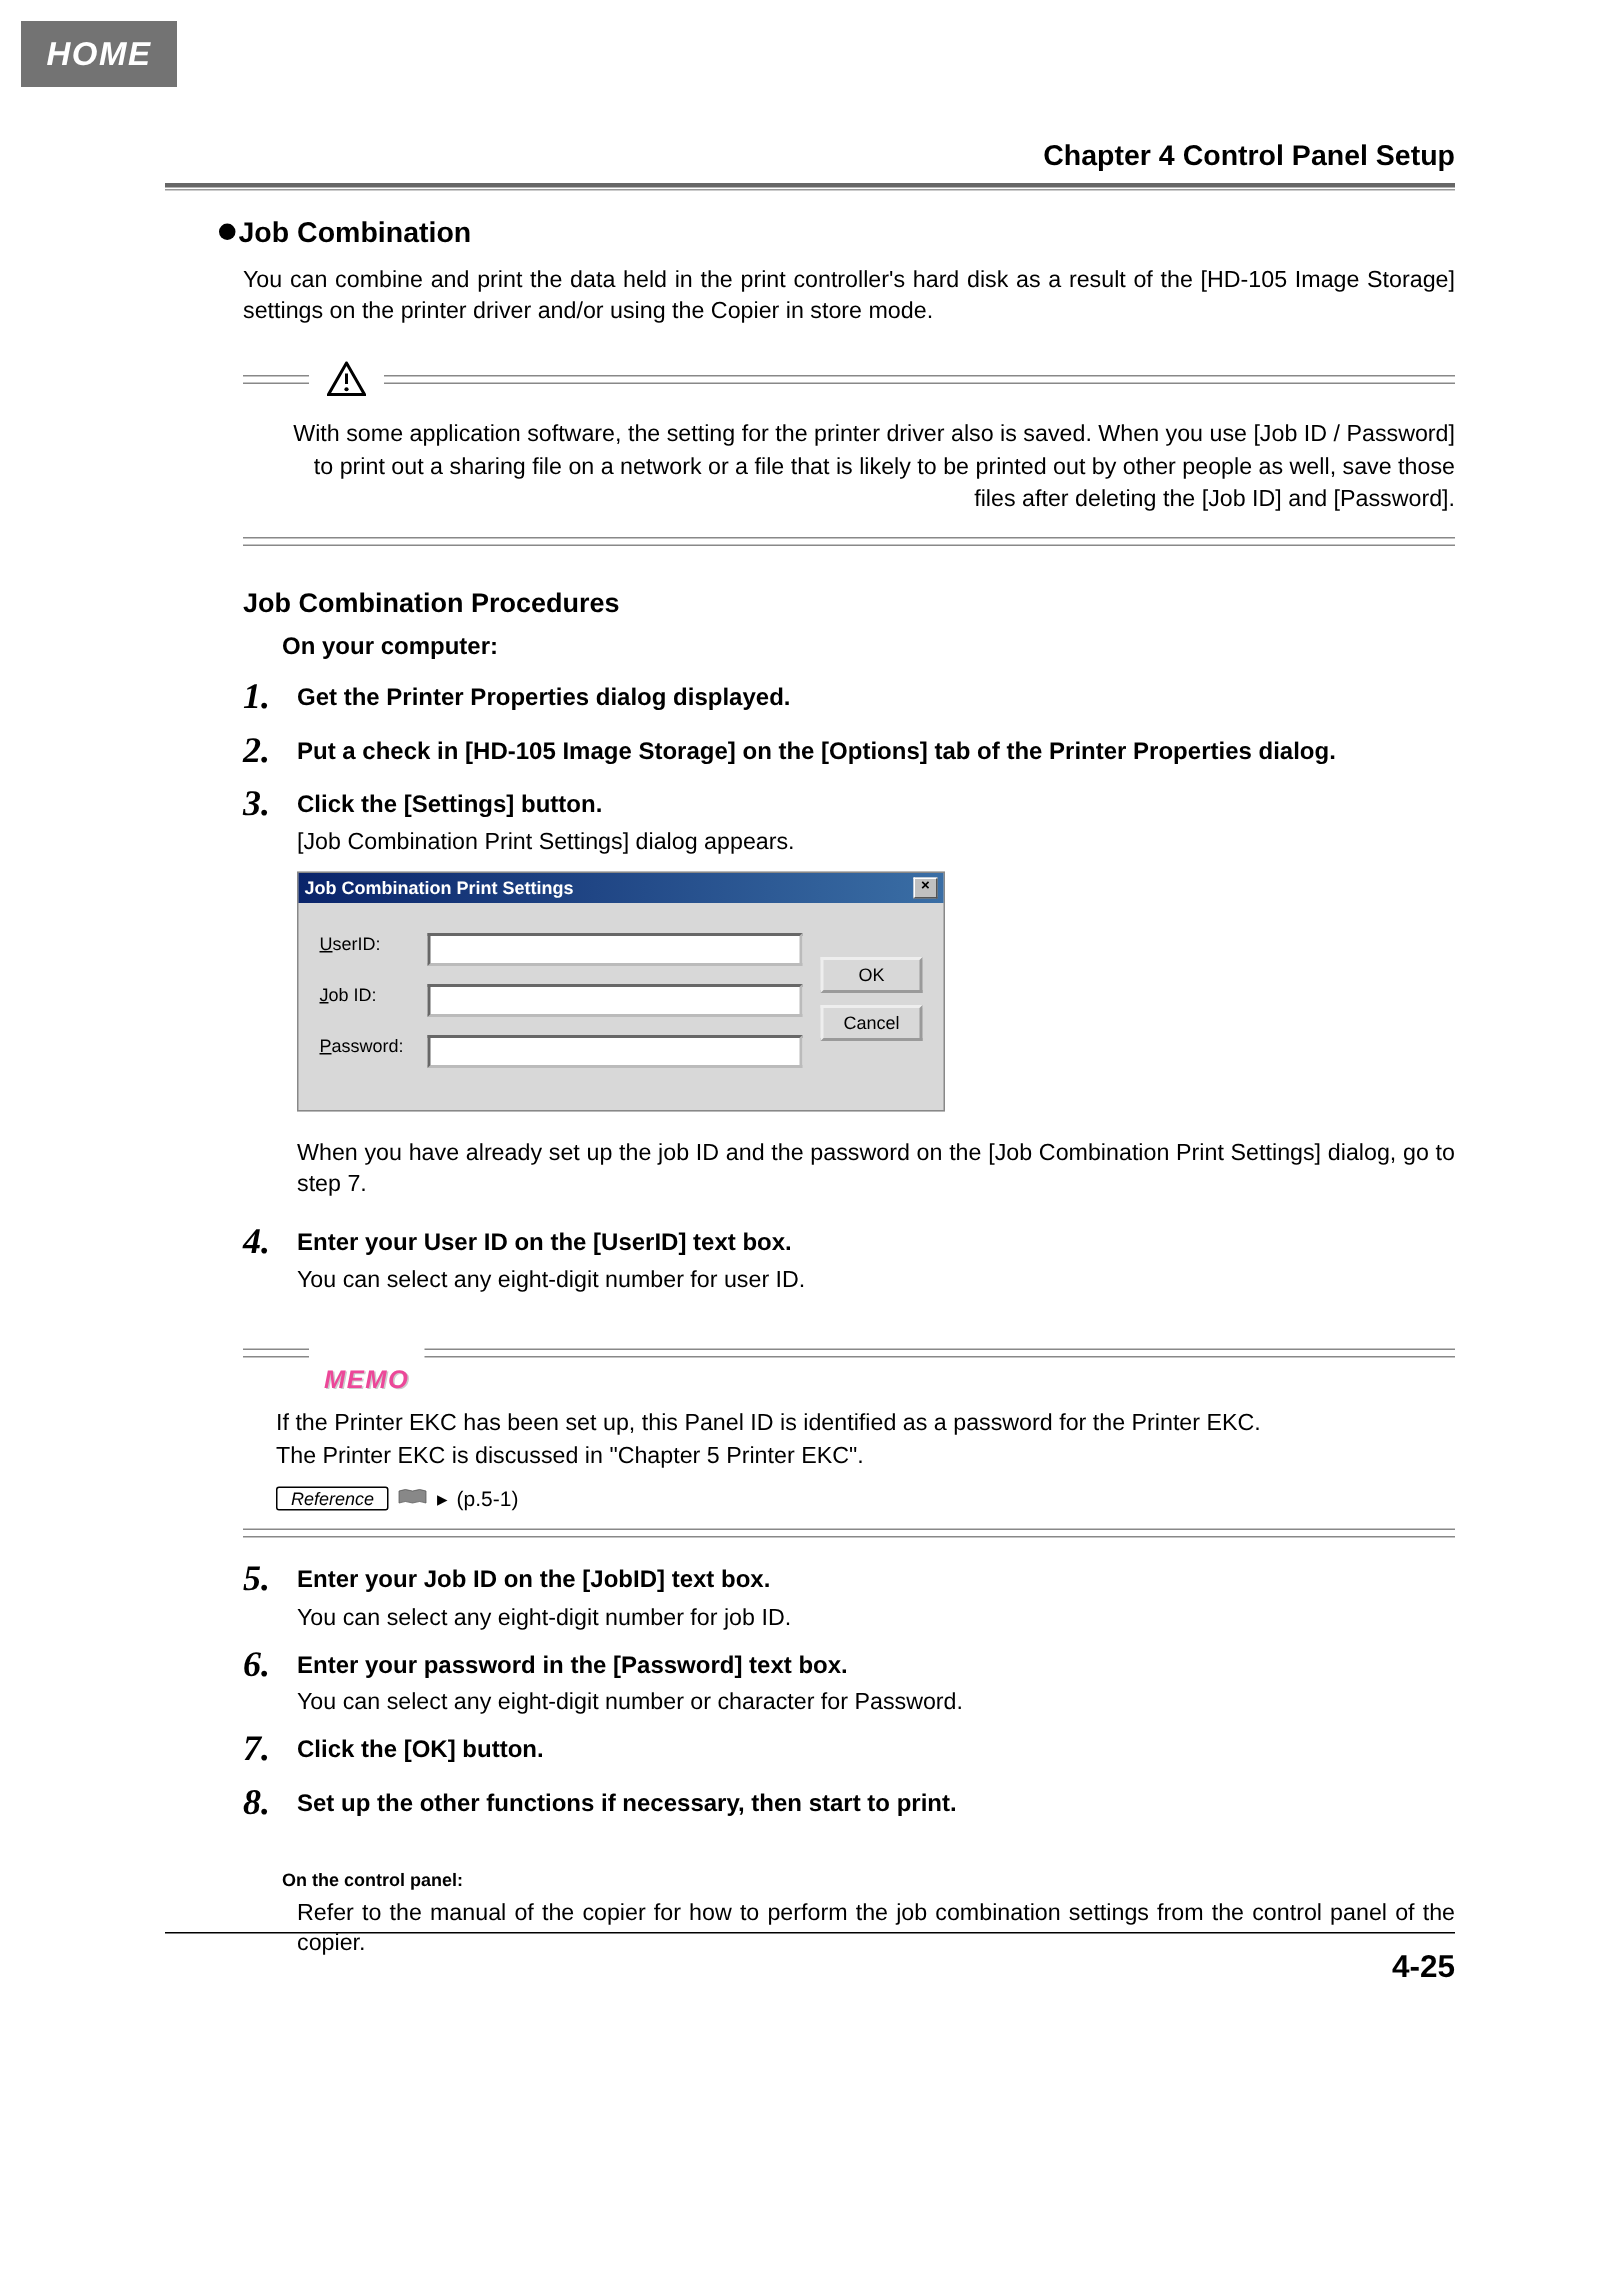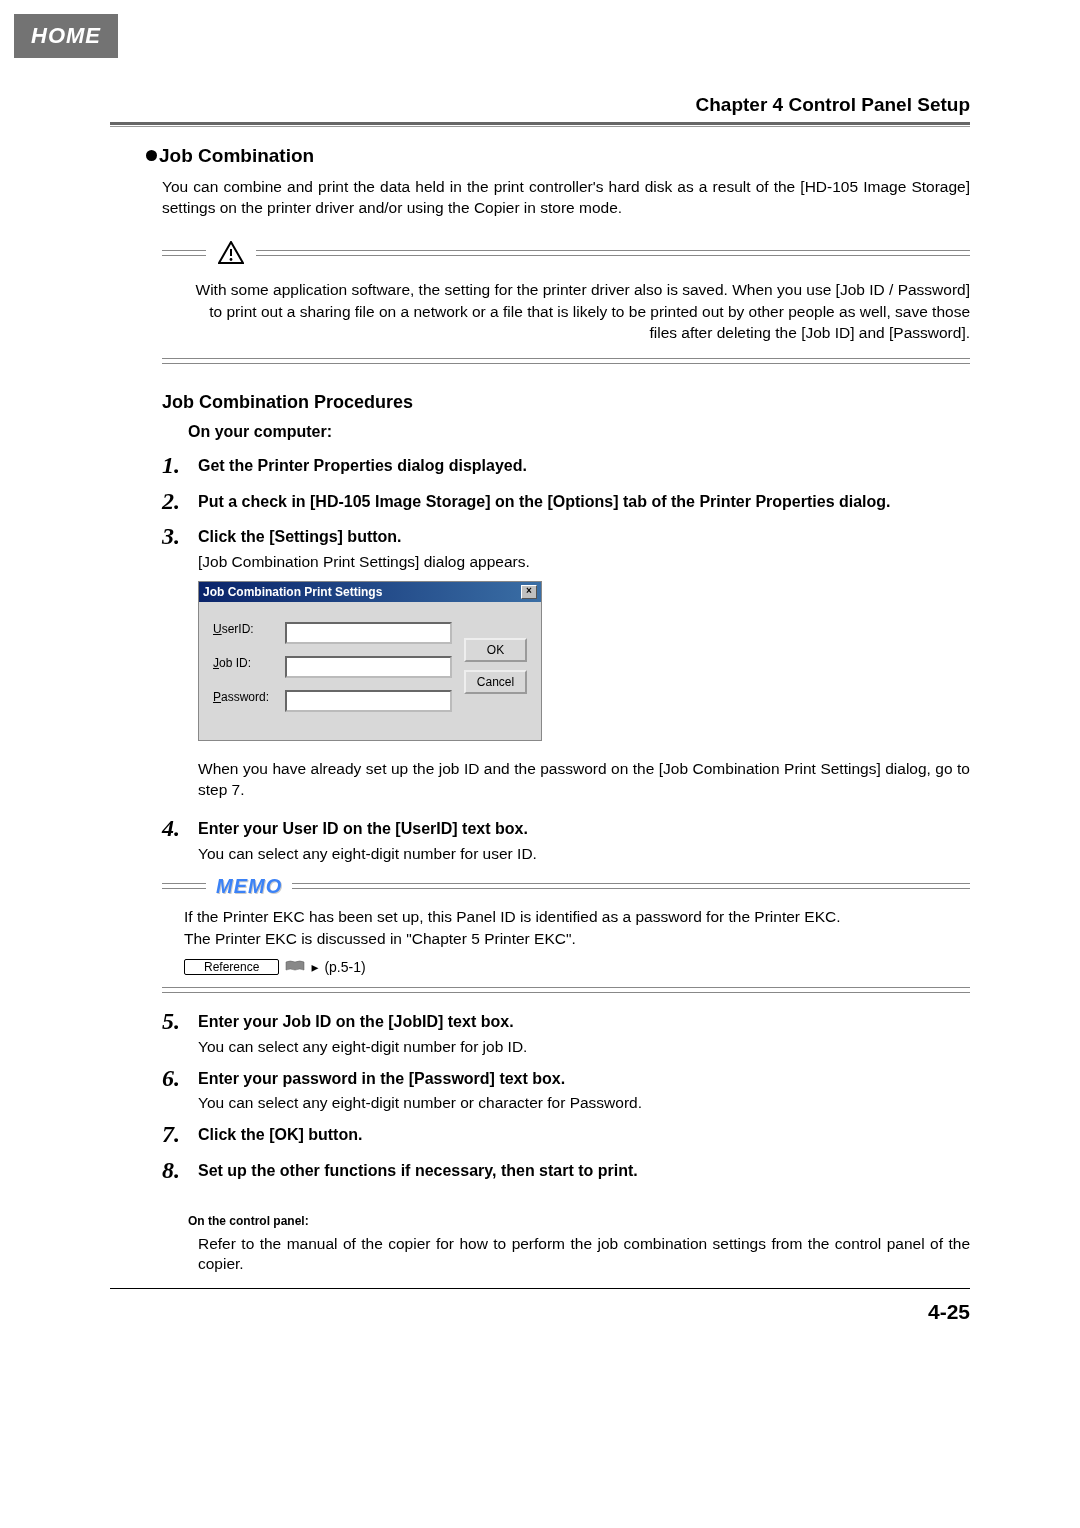--- a/index.html
+++ b/index.html
@@ -141,21 +141,21 @@
     line-height: 1.35;
     margin-bottom: 4px;
   }
   .step-note {
     font-size: 15.5px;
     line-height: 1.35;
     text-align: justify;
   }
   
   .dialog-mock {
-    width: 344px;
+    width: 432px;
     margin-left: 88px;
     margin-top: 8px;
     margin-bottom: 18px;
     border: 1px solid #888;
     background: #d8d8d8;
     font-family: Tahoma, Arial, sans-serif;
   }
   .dialog-titlebar {
     background: linear-gradient(to right, #0a246a, #3a6ea5);
     color: #fff;
@@ -226,43 +226,45 @@
   }
   .memo-header {
     display: flex;
     align-items: center;
     gap: 10px;
     margin-bottom: 8px;
   }
   .memo-label {
     font-weight: bold;
     font-style: italic;
-    color: #3b82f6;
-    font-size: 20px;
+    color: #ec4899;
+    font-size: 17px;
     letter-spacing: 1px;
     text-shadow: 1px 1px 0 #ccc;
+    margin-top: 35px;
   }
   .memo-text {
     font-size: 15.5px;
     line-height: 1.4;
     margin-left: 22px;
   }
   .ref-row {
     display: flex;
     align-items: center;
     gap: 6px;
     margin-left: 22px;
     margin-top: 10px;
     font-size: 14px;
   }
   .ref-badge {
     border: 1px solid #000;
-    padding: 0px 19px;
+    padding: 0px 9px;
     font-size: 12px;
     border-radius: 2px;
+    font-style: italic;
   }
   .memo-close {
     height: 6px;
     border-top: 1px solid #888;
     border-bottom: 1px solid #888;
     margin-top: 12px;
   }
   .onpanel {
     font-weight: bold;
     font-size: 12px;

